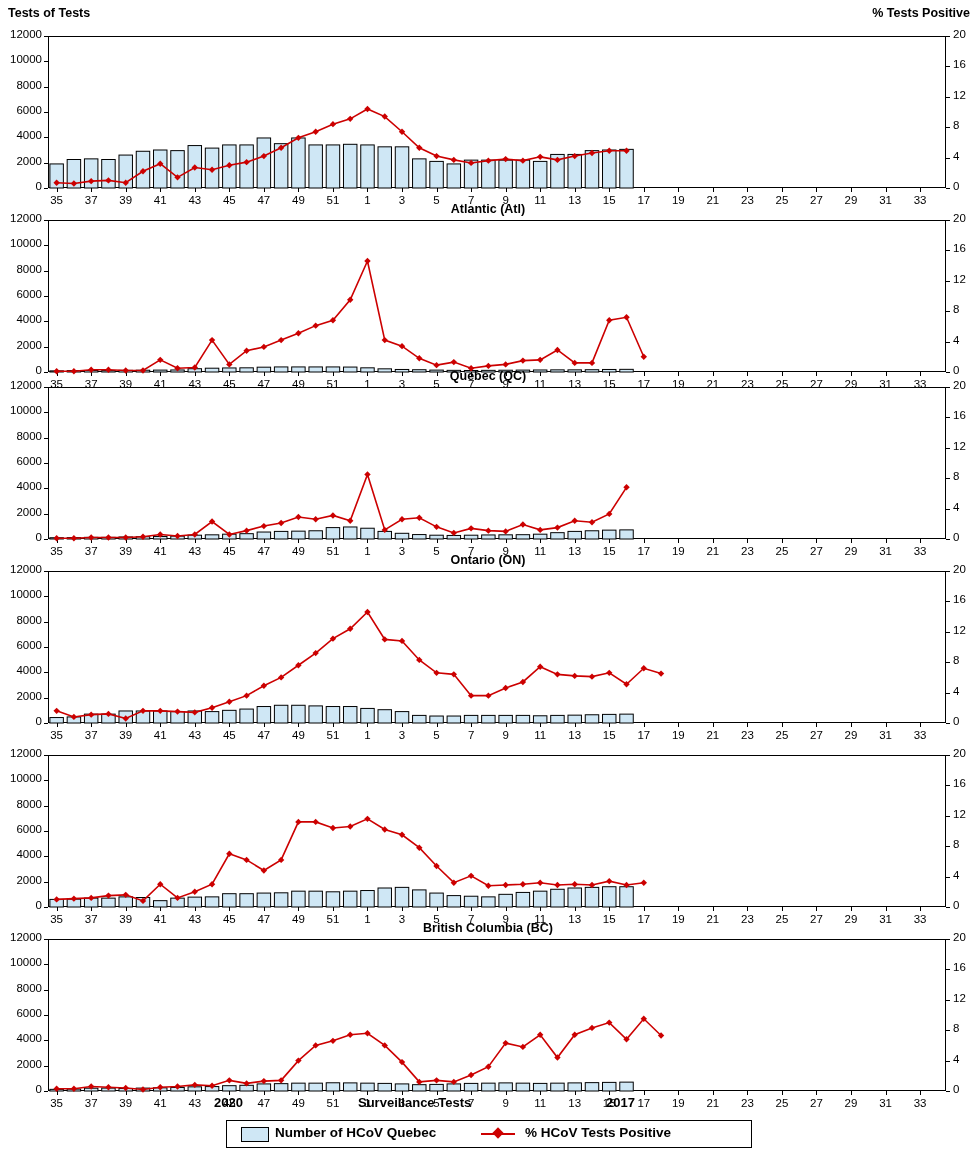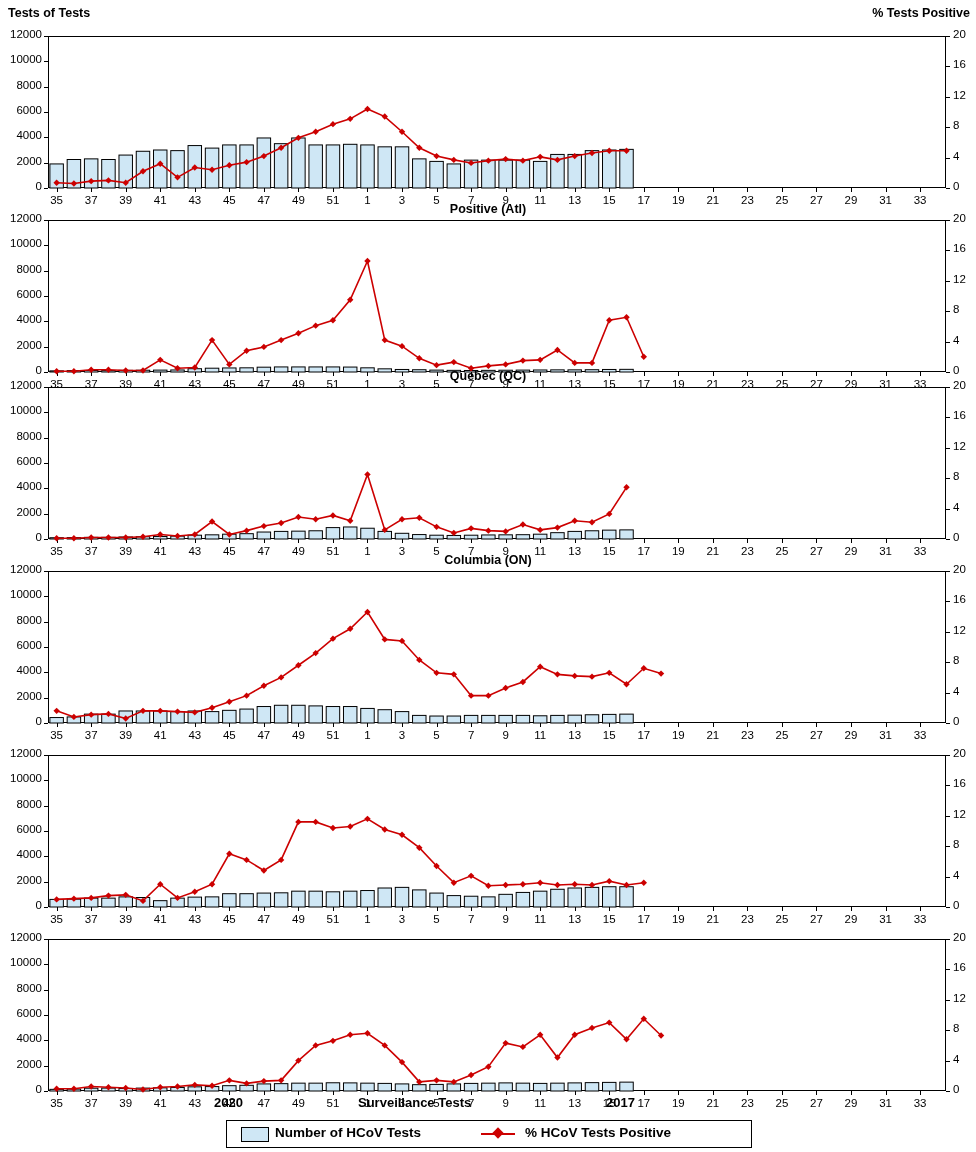--- a/index.html
+++ b/index.html
@@ -184,21 +184,21 @@
           <polygon points="522.9038461538461,121.44 526.1038461538461,124.64 522.9038461538461,127.84 519.703846153846,124.64" fill="#cc0000"></polygon>
           <polygon points="540.1730769230769,117.64 543.373076923077,120.84 540.1730769230769,124.04 536.9730769230769,120.84" fill="#cc0000"></polygon>
           <polygon points="557.4423076923077,120.67999999999999 560.6423076923078,123.88 557.4423076923077,127.08 554.2423076923077,123.88" fill="#cc0000"></polygon>
           <polygon points="574.7115384615385,116.88 577.9115384615385,120.08 574.7115384615385,123.28 571.5115384615384,120.08" fill="#cc0000"></polygon>
           <polygon points="591.9807692307693,113.84 595.1807692307693,117.04 591.9807692307693,120.24000000000001 588.7807692307692,117.04" fill="#cc0000"></polygon>
           <polygon points="609.25,111.55999999999999 612.45,114.75999999999999 609.25,117.96 606.05,114.75999999999999" fill="#cc0000"></polygon>
           <polygon points="626.5192307692307,111.55999999999999 629.7192307692308,114.75999999999999 626.5192307692307,117.96 623.3192307692307,114.75999999999999" fill="#cc0000"></polygon>
         </svg>
       </div>
       <div class="panel" style="top: 202px; height: 198px;">
-        <div class="panel-title" style="top: 0px;">Positive (Atl)</div>
+        <div class="panel-title" style="top: 0px;">Atlantic (Atl)</div>
         <div class="plot" style="left: 48px; top: 18px; width: 898px; height: 152px;"></div>
         <div class="ytick" style="left: 0px; width: 42px; top: 162px;">0</div>
         <div class="tickmark" style="left: 44px; top: 170px; width: 4px; height: 1px;"></div>
         <div class="ytick" style="left: 0px; width: 42px; top: 136.667px;">2000</div>
         <div class="tickmark" style="left: 44px; top: 144.667px; width: 4px; height: 1px;"></div>
         <div class="ytick" style="left: 0px; width: 42px; top: 111.333px;">4000</div>
         <div class="tickmark" style="left: 44px; top: 119.333px; width: 4px; height: 1px;"></div>
         <div class="ytick" style="left: 0px; width: 42px; top: 86px;">6000</div>
         <div class="tickmark" style="left: 44px; top: 94px; width: 4px; height: 1px;"></div>
         <div class="ytick" style="left: 0px; width: 42px; top: 60.6667px;">8000</div>
@@ -495,21 +495,21 @@
           <polygon points="522.9038461538461,134.36 526.1038461538461,137.56 522.9038461538461,140.76 519.703846153846,137.56" fill="#cc0000"></polygon>
           <polygon points="540.1730769230769,139.68 543.373076923077,142.88 540.1730769230769,146.07999999999998 536.9730769230769,142.88" fill="#cc0000"></polygon>
           <polygon points="557.4423076923077,137.4 560.6423076923078,140.6 557.4423076923077,143.79999999999998 554.2423076923077,140.6" fill="#cc0000"></polygon>
           <polygon points="574.7115384615385,130.56 577.9115384615385,133.76 574.7115384615385,136.95999999999998 571.5115384615384,133.76" fill="#cc0000"></polygon>
           <polygon points="591.9807692307693,132.08 595.1807692307693,135.28 591.9807692307693,138.48 588.7807692307692,135.28" fill="#cc0000"></polygon>
           <polygon points="609.25,123.72 612.45,126.92 609.25,130.12 606.05,126.92" fill="#cc0000"></polygon>
           <polygon points="626.5192307692307,97.12 629.7192307692308,100.32000000000001 626.5192307692307,103.52000000000001 623.3192307692307,100.32000000000001" fill="#cc0000"></polygon>
         </svg>
       </div>
       <div class="panel" style="top: 553px; height: 198px;">
-        <div class="panel-title" style="top: 0px;">Columbia (ON)</div>
+        <div class="panel-title" style="top: 0px;">Ontario (ON)</div>
         <div class="plot" style="left: 48px; top: 18px; width: 898px; height: 152px;"></div>
         <div class="ytick" style="left: 0px; width: 42px; top: 162px;">0</div>
         <div class="tickmark" style="left: 44px; top: 170px; width: 4px; height: 1px;"></div>
         <div class="ytick" style="left: 0px; width: 42px; top: 136.667px;">2000</div>
         <div class="tickmark" style="left: 44px; top: 144.667px; width: 4px; height: 1px;"></div>
         <div class="ytick" style="left: 0px; width: 42px; top: 111.333px;">4000</div>
         <div class="tickmark" style="left: 44px; top: 119.333px; width: 4px; height: 1px;"></div>
         <div class="ytick" style="left: 0px; width: 42px; top: 86px;">6000</div>
         <div class="tickmark" style="left: 44px; top: 94px; width: 4px; height: 1px;"></div>
         <div class="ytick" style="left: 0px; width: 42px; top: 60.6667px;">8000</div>
@@ -807,20 +807,21 @@
           <polygon points="540.1730769230769,124.48 543.373076923077,127.68 540.1730769230769,130.88 536.9730769230769,127.68" fill="#cc0000"></polygon>
           <polygon points="557.4423076923077,126.76 560.6423076923078,129.96 557.4423076923077,133.16 554.2423076923077,129.96" fill="#cc0000"></polygon>
           <polygon points="574.7115384615385,125.99999999999999 577.9115384615385,129.2 574.7115384615385,132.39999999999998 571.5115384615384,129.2" fill="#cc0000"></polygon>
           <polygon points="591.9807692307693,126.76 595.1807692307693,129.96 591.9807692307693,133.16 588.7807692307692,129.96" fill="#cc0000"></polygon>
           <polygon points="609.25,122.96 612.45,126.16 609.25,129.35999999999999 606.05,126.16" fill="#cc0000"></polygon>
           <polygon points="626.5192307692307,126.76 629.7192307692308,129.96 626.5192307692307,133.16 623.3192307692307,129.96" fill="#cc0000"></polygon>
           <polygon points="643.7884615384615,124.48 646.9884615384616,127.68 643.7884615384615,130.88 640.5884615384615,127.68" fill="#cc0000"></polygon>
         </svg>
       </div>
       <div class="panel" style="top: 921px; height: 198px;">
+        <div class="panel-title" style="top: 0px;">British Columbia (BC)</div>
         <div class="plot" style="left: 48px; top: 18px; width: 898px; height: 152px;"></div>
         <div class="ytick" style="left: 0px; width: 42px; top: 162px;">0</div>
         <div class="tickmark" style="left: 44px; top: 170px; width: 4px; height: 1px;"></div>
         <div class="ytick" style="left: 0px; width: 42px; top: 136.667px;">2000</div>
         <div class="tickmark" style="left: 44px; top: 144.667px; width: 4px; height: 1px;"></div>
         <div class="ytick" style="left: 0px; width: 42px; top: 111.333px;">4000</div>
         <div class="tickmark" style="left: 44px; top: 119.333px; width: 4px; height: 1px;"></div>
         <div class="ytick" style="left: 0px; width: 42px; top: 86px;">6000</div>
         <div class="tickmark" style="left: 44px; top: 94px; width: 4px; height: 1px;"></div>
         <div class="ytick" style="left: 0px; width: 42px; top: 60.6667px;">8000</div>
@@ -970,18 +971,18 @@
         </svg>
       </div>
     </div>
 
   <div class="year-label" style="left:214px;top:1095px;">2020</div>
   <div class="axis-x-label" style="left:358px;top:1095px;">Surveillance Tests</div>
   <div class="year-label" style="left:606px;top:1095px;">2017</div>
 
   <div class="legend">
     <div class="legend-swatch" style="left:14px;"></div>
-    <div class="legend-item" style="left:48px;">Number of HCoV Tests</div>
+    <div class="legend-item" style="left:48px;">Number of HCoV Quebec</div>
     <div class="legend-line" style="left:254px;"></div>
     <div class="legend-marker" style="left:267px;"></div>
     <div class="legend-item" style="left:298px;">% HCoV Tests Positive</div>
   </div>
 </div>
 
 </body></html>

